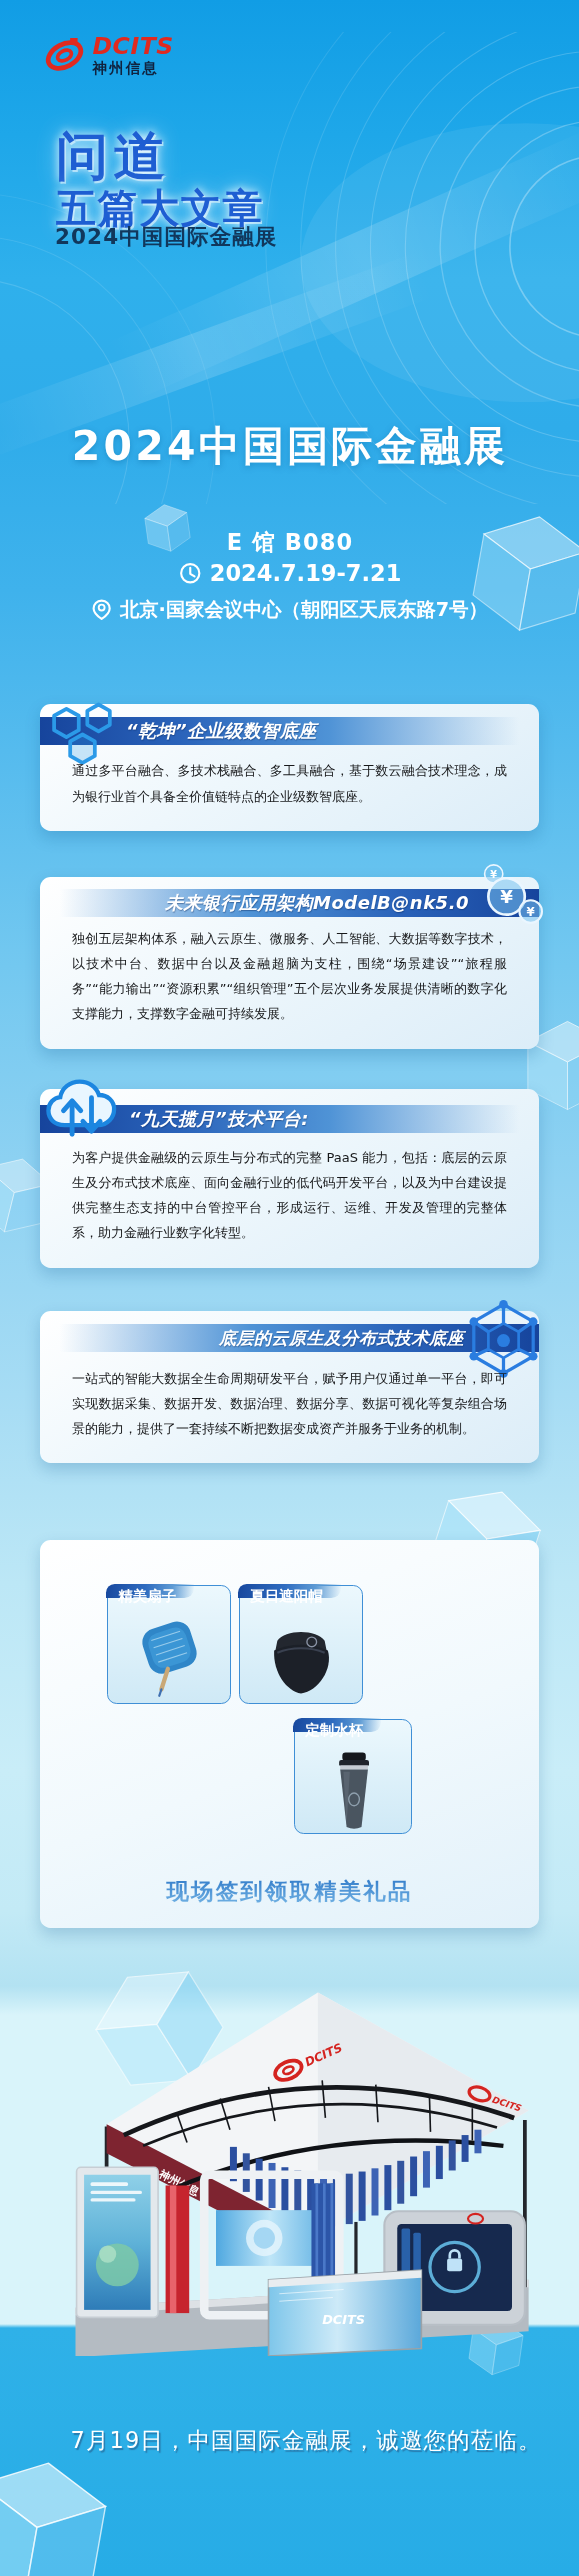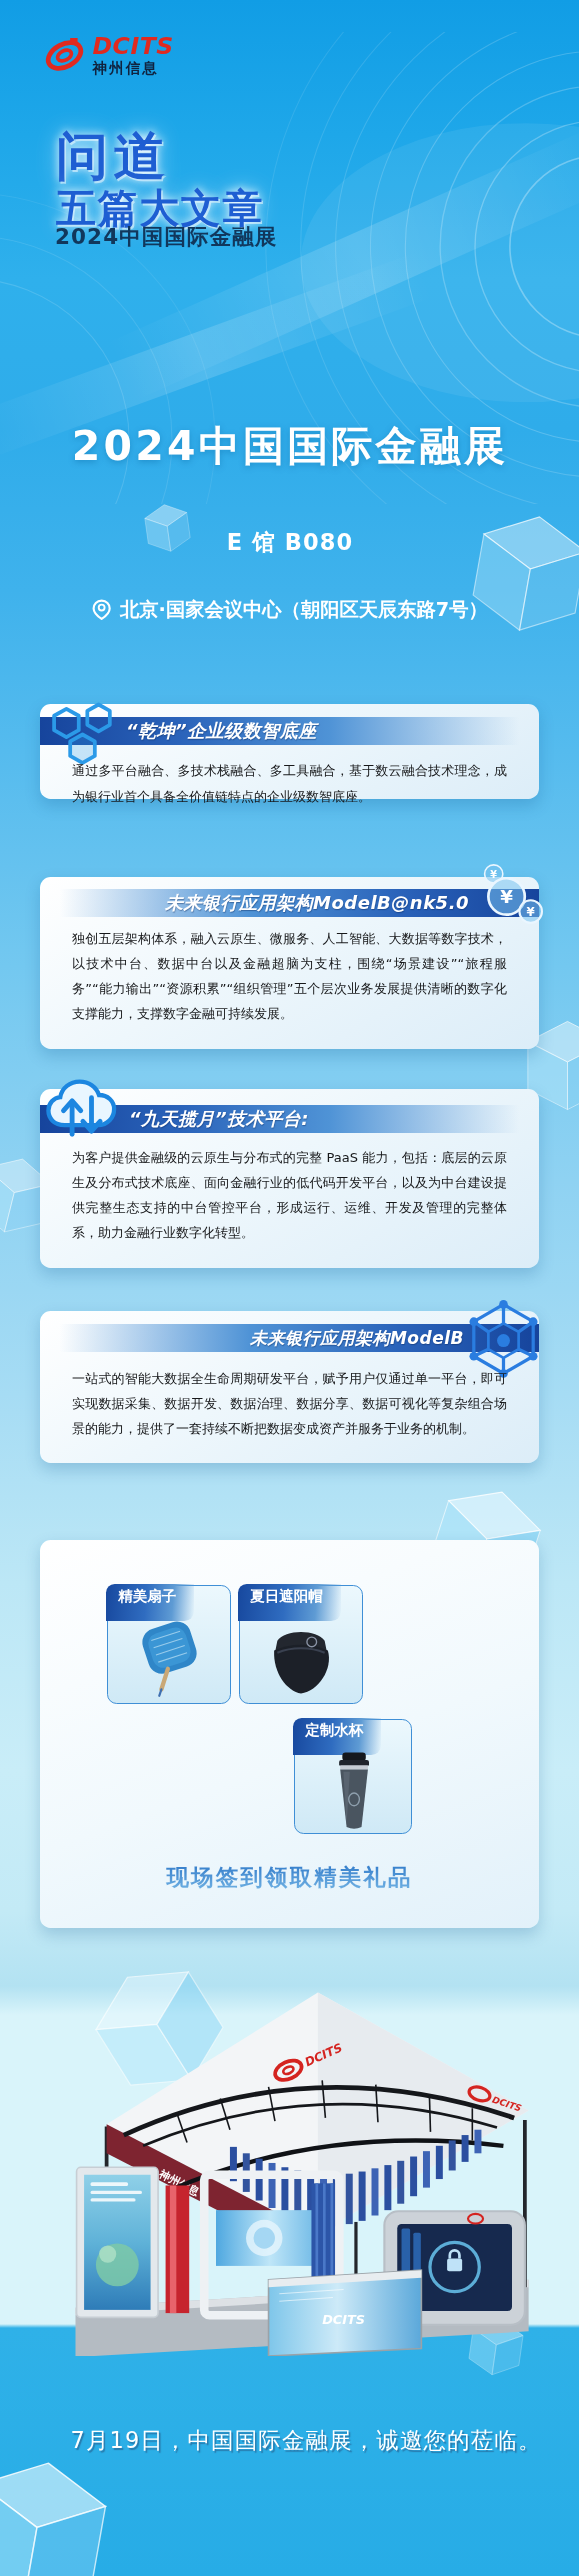--- a/index.html
+++ b/index.html
@@ -36,21 +36,21 @@
 
   .info-row{left:0;width:580px;text-align:center;color:#fff;display:flex;justify-content:center;align-items:center;gap:8.6px;}
   .info-booth{top:527px;font-size:22.5px;font-weight:800;letter-spacing:1.1px;}
   .info-date{top:560px;font-size:22.5px;font-weight:800;}
   .info-loc{top:596px;font-size:19.3px;font-weight:700;}
 
   
   .card{position:absolute;left:40px;width:499px;border-radius:10.7px;
         background:linear-gradient(150deg,#ffffff 0%,#eef7fc 45%,#dcedf8 100%);
         box-shadow:0 6.4px 15px rgba(15,80,140,.22);}
-  #card1{top:704px;height:95px;}
+  #card1{top:704px;height:127px;}
   #card2{top:877px;height:172px;}
   #card3{top:1089px;height:179px;}
   #card4{top:1311px;height:152px;}
   .band{position:absolute;left:0;right:0;height:28px;display:flex;align-items:center;}
   .band-left{background:linear-gradient(90deg,#16449c 0%,#2a63ba 28%,#4f93d6 58%,rgba(190,226,247,0) 96%);}
   .band-right{background:linear-gradient(270deg,#16449c 0%,#2a63ba 28%,#4f93d6 58%,rgba(190,226,247,0) 96%);justify-content:flex-end;}
   #card1 .band{top:13px;} #card2 .band{top:12.3px;} #card3 .band{top:16px;} #card4 .band{top:13.4px;}
   .band-title{font-size:18px;font-weight:800;font-style:italic;color:#fff;letter-spacing:0.5px;
               text-shadow:0.5px 1.1px 1.1px rgba(10,40,90,.45);}
   #card1 .band-title{margin-left:86px;}
@@ -61,31 +61,31 @@
   #card1 .card-body{top:54px;line-height:26px;}
   #card2 .card-body{top:49px;}
   #card3 .card-body{top:56px;}
   #card4 .card-body{top:55px;}
   .hdr-icon{position:absolute;pointer-events:none;}
 
   
   #giftcard{top:1540px;height:388px;background:linear-gradient(160deg,#ffffff 0%,#f1f9fd 55%,#e2f1fa 100%);}
   .tile{position:absolute;border:1.6px solid #3f8fd6;border-radius:9.7px;
         background:linear-gradient(180deg,#ecf8fd 0%,#cfe9f6 100%);}
-  .tile-label{position:absolute;top:-1.6px;left:-1.6px;height:37px;line-height:25px;padding:0 18px 0 11.8px;
+  .tile-label{position:absolute;top:-1.6px;left:-1.6px;height:14px;line-height:25px;padding:0 18px 0 11.8px;
               font-size:14.5px;font-weight:700;color:#fff;white-space:nowrap;
               background:linear-gradient(95deg,#17489e 0%,#2f6cc0 45%,#5e9bd4 75%,rgba(160,205,238,0) 100%);
               border-radius:8.6px 0 9.7px 0;}
   .tile-art{position:absolute;left:0;right:0;top:25px;bottom:0;display:flex;align-items:center;justify-content:center;}
   #tile1{left:67px;top:45px;width:122px;height:117px;}
   #tile2{left:199px;top:45px;width:122px;height:117px;}
   #tile3{left:331px;top:45px;width:122px;height:117px;}
   #tile4{left:129px;top:179px;width:116px;height:113px;}
   #tile5{left:254px;top:179px;width:116px;height:113px;}
-  .gift-cta{position:absolute;top:322px;width:100%;text-align:center;font-size:22.5px;font-weight:800;letter-spacing:2.1px;
+  .gift-cta{position:absolute;top:336px;width:100%;text-align:center;font-size:22.5px;font-weight:800;letter-spacing:2.1px;
             background:linear-gradient(180deg,#2e78c8 0%,#77b7e6 100%);-webkit-background-clip:text;background-clip:text;
             color:transparent;}
 
   
   .booth{left:43px;top:1986px;}
 
   .footer-line{left:16px;top:2425px;width:580px;text-align:center;font-size:22.5px;font-weight:400;color:#ffffff;
                letter-spacing:1.1px;text-shadow:1.6px 2.1px 1.1px rgba(35,70,115,.5);}
 
   .cube{pointer-events:none;}
@@ -171,20 +171,27 @@
 
   <div class="abs hero-t1">问道</div>
   <div class="abs hero-t2">五篇大文章</div>
   <div class="abs hero-sub">2024中国国际金融展</div>
 
   <div class="abs main-title">2024中国国际金融展</div>
 
   <div class="abs info-row info-booth">
     <span>E 馆 B080</span>
   </div>
+  <div class="abs info-row info-date">
+    <svg width="22.5" height="22.5" viewBox="0 0 42 42">
+      <circle cx="21" cy="21" r="17" fill="none" stroke="#ffffff" stroke-width="4"></circle>
+      <path d="M21 11 L21 22 L29 27" fill="none" stroke="#ffffff" stroke-width="4" stroke-linecap="round" stroke-linejoin="round"></path>
+    </svg>
+    <span>2024.7.19-7.21</span>
+  </div>
   <div class="abs info-row info-loc">
     <svg width="19.3" height="21.5" viewBox="0 0 36 40">
       <path d="M18 3 C9 3 3 9.5 3 17.5 C3 27 18 37 18 37 C18 37 33 27 33 17.5 C33 9.5 27 3 18 3 Z" fill="none" stroke="#ffffff" stroke-width="4"></path>
       <circle cx="18" cy="16" r="5.5" fill="none" stroke="#ffffff" stroke-width="3.5"></circle>
     </svg>
     <span>北京·国家会议中心（朝阳区天辰东路7号）</span>
   </div>
 
   <div class="card" id="card1">
     <div class="band band-left">
@@ -230,21 +237,21 @@
           <path d="M36 68 L52 50 L68 68"></path>
         <path d="M88 44 L88 104"></path>
           <path d="M72 88 L88 106 L104 88"></path>
       </g>
     </svg>
     <div class="card-body">为客户提供金融级的云原生与分布式的完整 PaaS 能力，包括：底层的云原生及分布式技术底座、面向金融行业的低代码开发平台，以及为中台建设提供完整生态支持的中台管控平台，形成运行、运维、开发及管理的完整体系，助力金融行业数字化转型。</div>
   </div>
 
   <div class="card" id="card4">
     <div class="band band-right">
-      <span class="band-title">未来银行应用架构ModelB</span>
+      <span class="band-title">底层的云原生及分布式技术底座</span>
     </div>
     <svg class="hdr-icon" style="right:-5.4px;top:-11.8px;" width="81" height="81" viewBox="0 0 150 150">
       <g fill="none" stroke="#2a7de0" stroke-width="6" stroke-linejoin="round">
         <path d="M75 10 L130 42 L130 106 L75 138 L20 106 L20 42 Z"></path>
         <path d="M75 45 L103 61 L103 93 L75 109 L47 93 L47 61 Z" stroke-width="5"></path>
         <path d="M75 10 L75 45 M130 42 L103 61 M130 106 L103 93 M75 138 L75 109 M20 106 L47 93 M20 42 L47 61"></path>
       </g>
       <g fill="#2a7de0">
         <circle cx="75" cy="10" r="8"></circle>
           <circle cx="130" cy="42" r="8"></circle>

